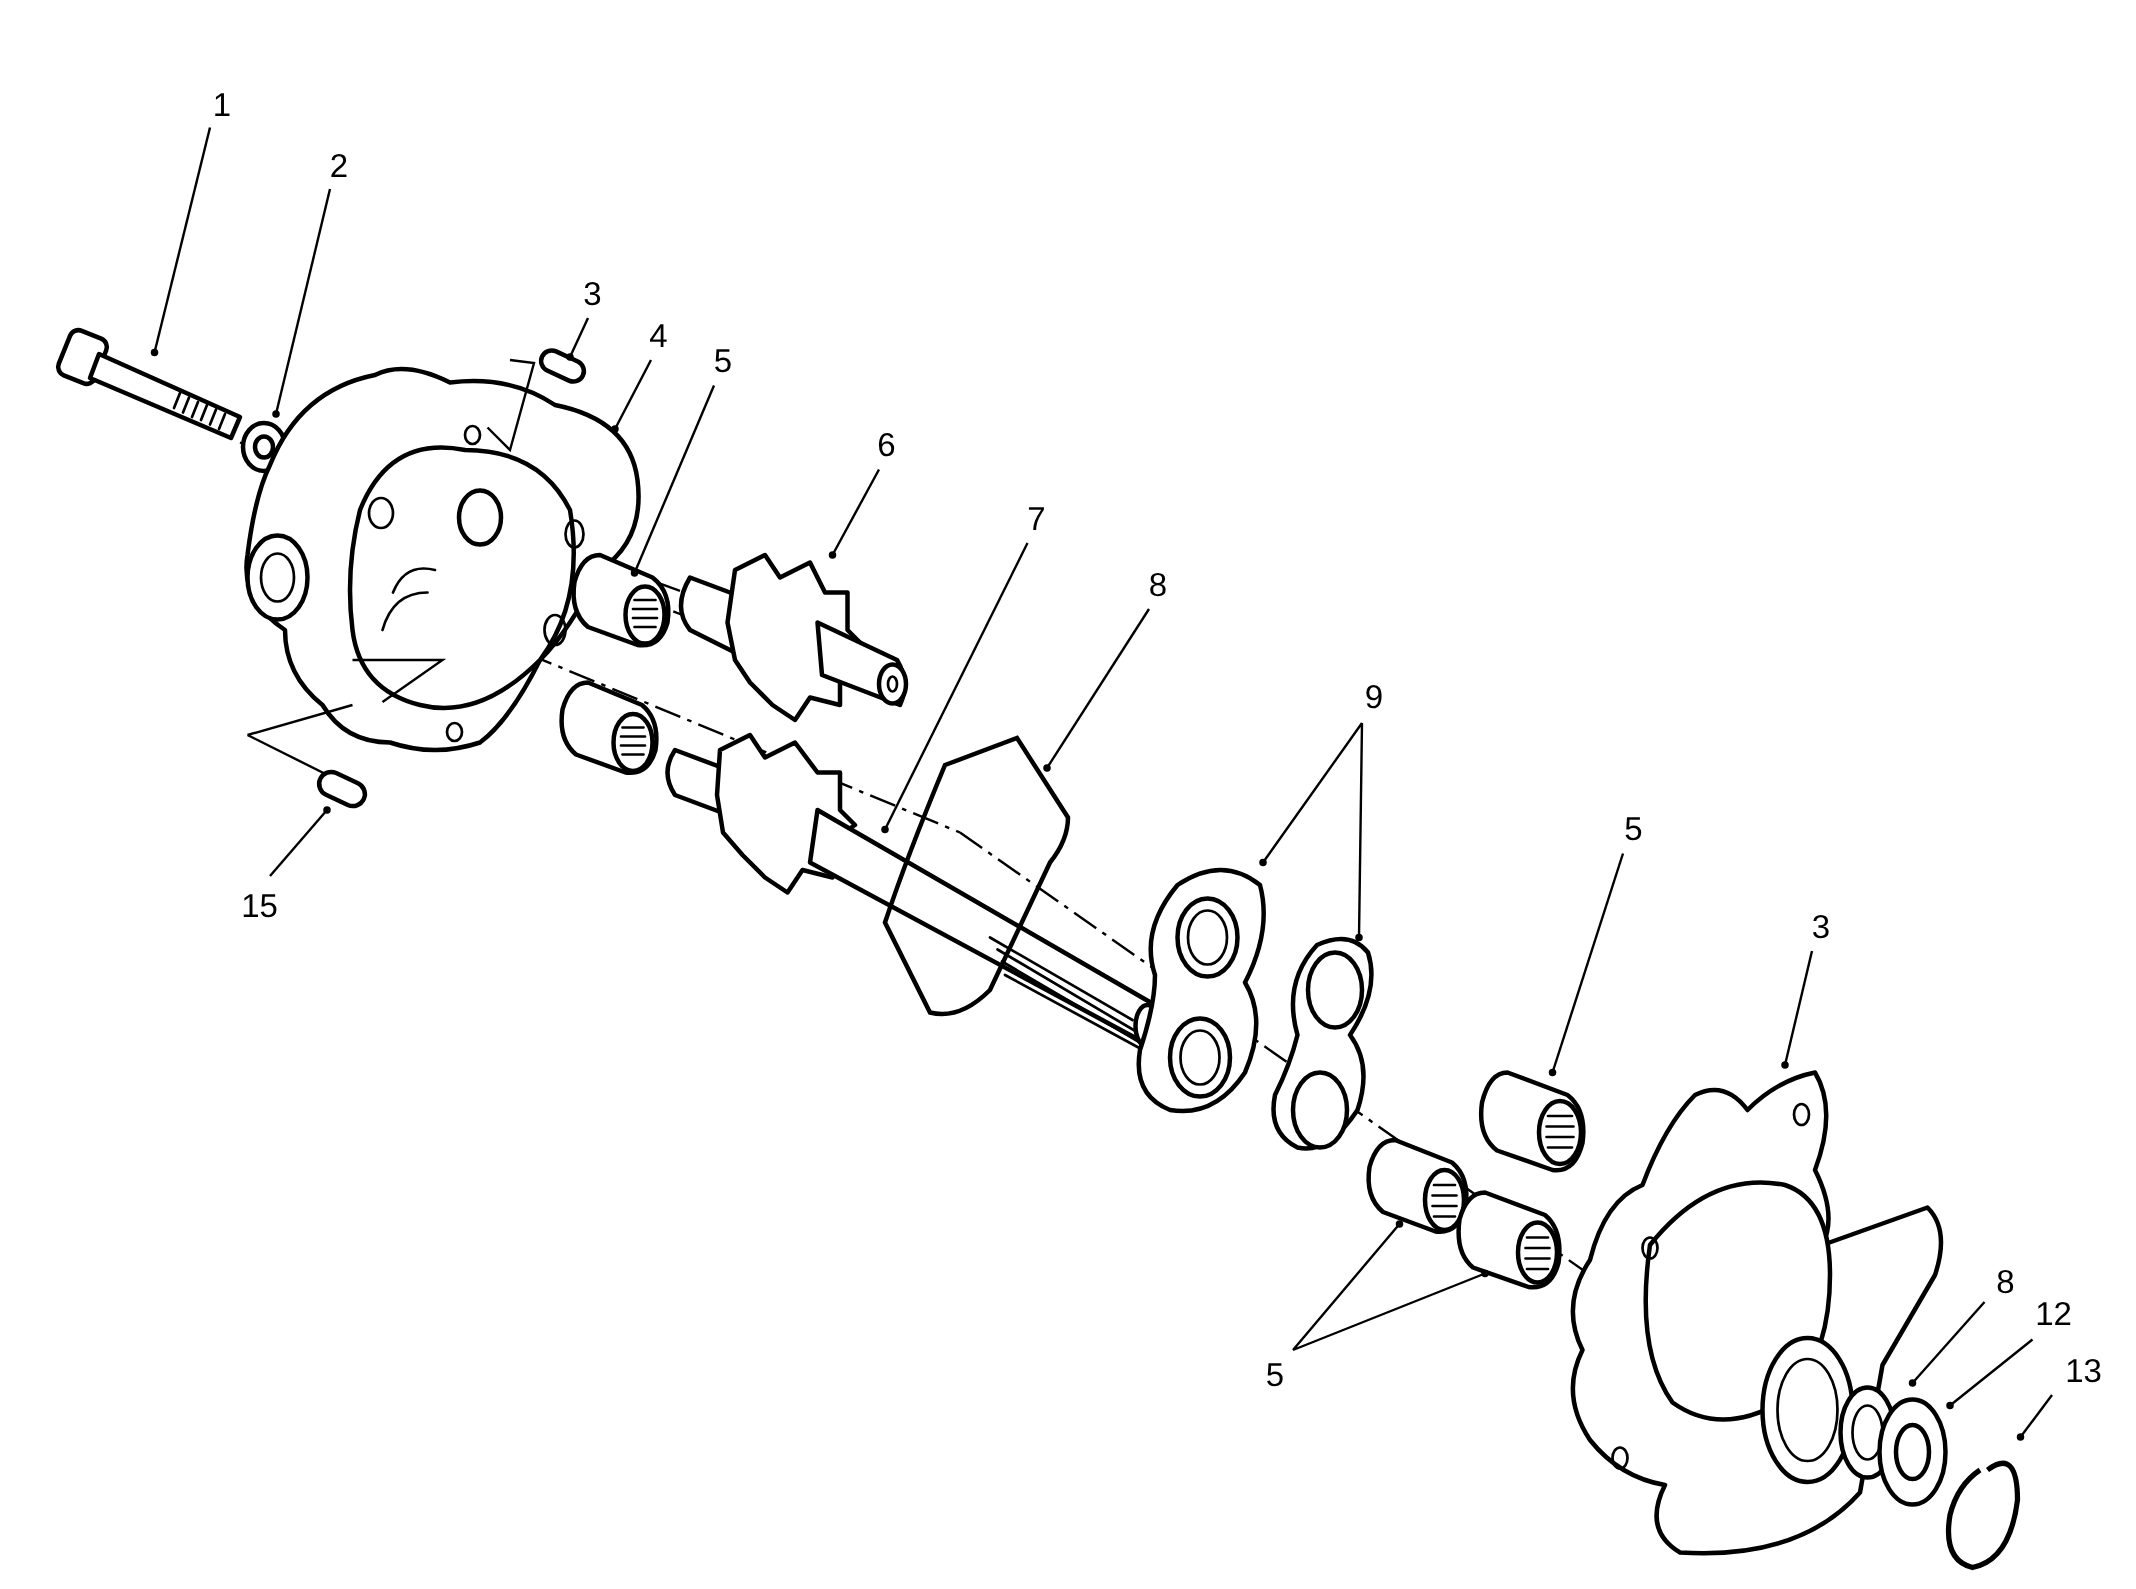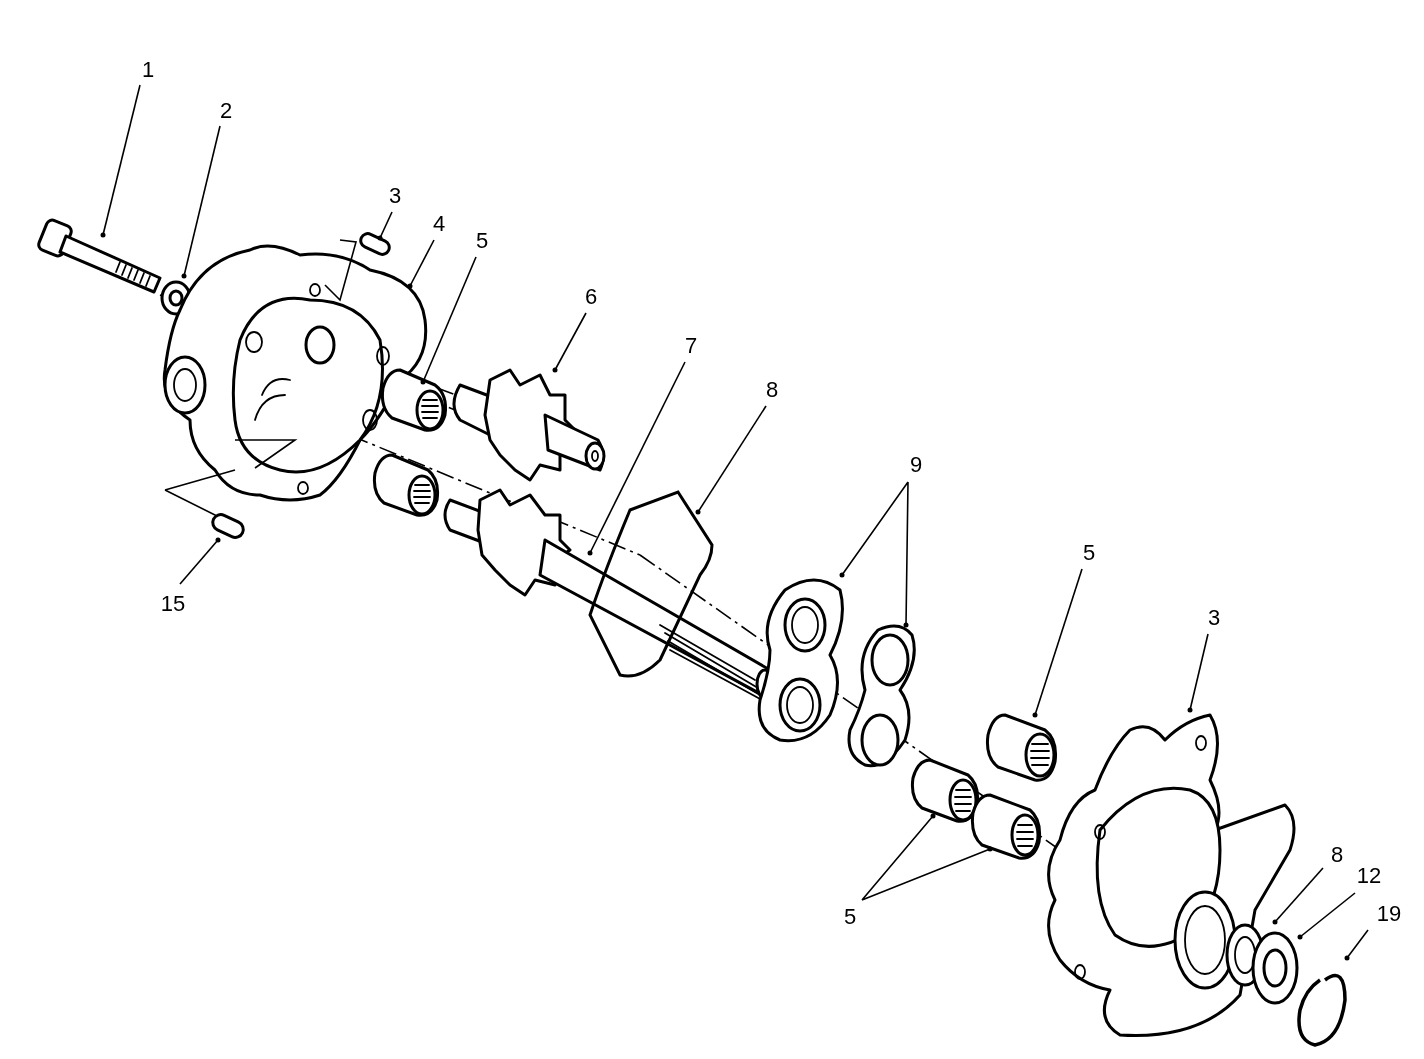--- a/index.html
+++ b/index.html
@@ -187,16 +187,16 @@
 <span class="callout" style="left:439px;top:224px">4</span>
 <span class="callout" style="left:482px;top:241px">5</span>
 <span class="callout" style="left:591px;top:297px">6</span>
 <span class="callout" style="left:691px;top:346px">7</span>
 <span class="callout" style="left:772px;top:390px">8</span>
 <span class="callout" style="left:916px;top:465px">9</span>
 <span class="callout" style="left:1089px;top:553px">5</span>
 <span class="callout" style="left:1214px;top:618px">3</span>
 <span class="callout" style="left:1337px;top:855px">8</span>
 <span class="callout" style="left:1369px;top:876px">12</span>
-<span class="callout" style="left:1389px;top:914px">19</span>
+<span class="callout" style="left:1389px;top:914px">13</span>
 <span class="callout" style="left:850px;top:917px">5</span>
 <span class="callout" style="left:173px;top:604px">15</span>
 </div>
 
 </body></html>

